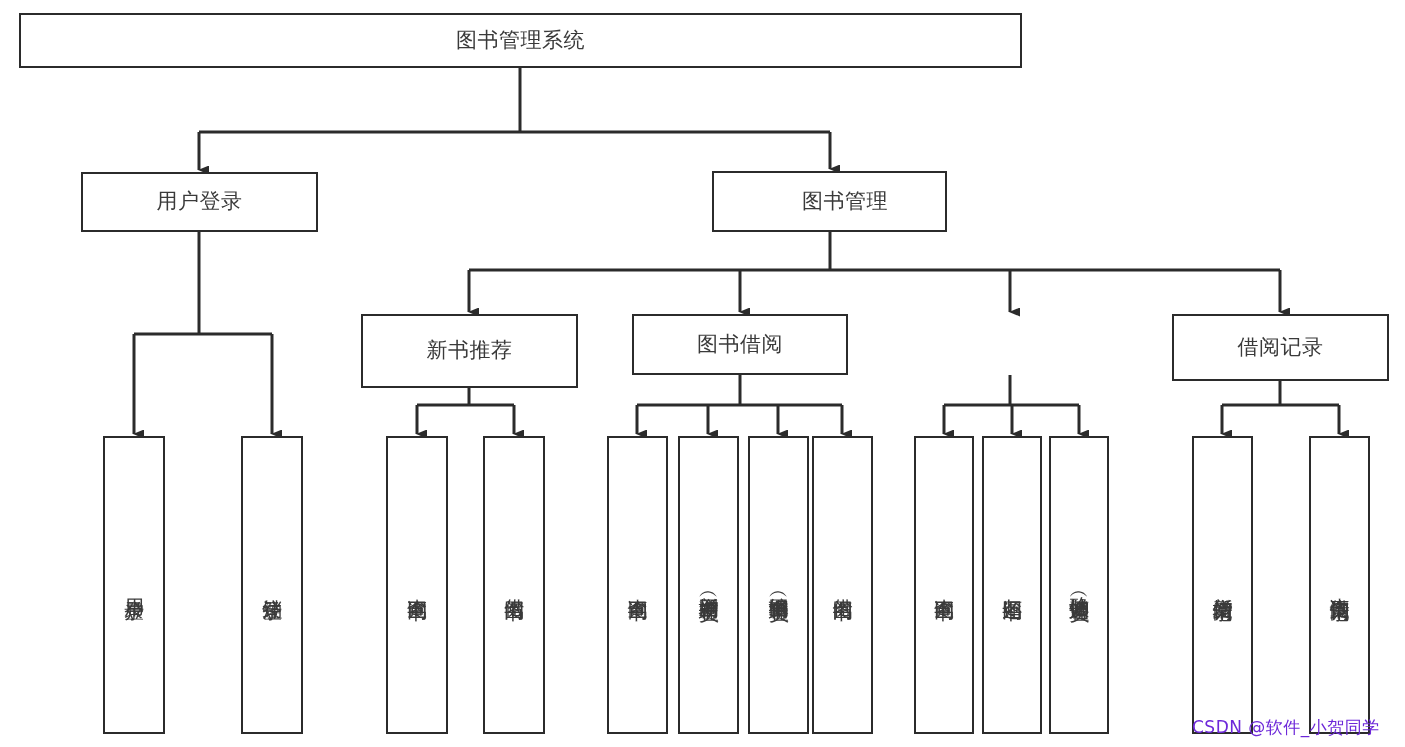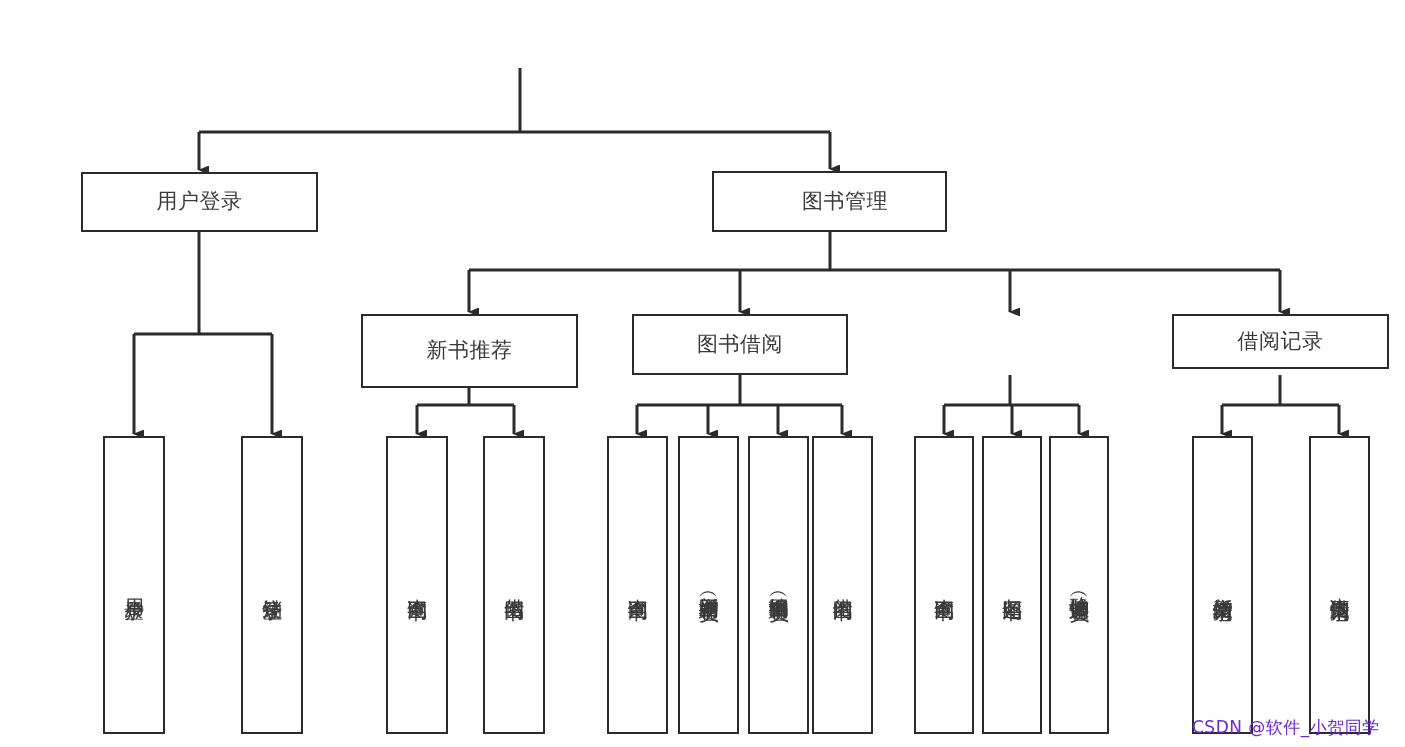--- a/index.html
+++ b/index.html
@@ -121,39 +121,42 @@
     </g>
 
     <g stroke="#2b2b2b" stroke-width="3" fill="none">
       <line x1="1280" y1="375" x2="1280" y2="405"></line>
       <line x1="1222" y1="405" x2="1339" y2="405"></line>
       <line x1="1222" y1="405" x2="1222" y2="434" marker-end="url(#arrowhead)"></line>
       <line x1="1339" y1="405" x2="1339" y2="434" marker-end="url(#arrowhead)"></line>
     </g>
   </svg>
 
+  <div class="node-box" style="left: 19px; top: 13px; width: 1003px; height: 55px; border-color: rgb(43, 43, 43);">
+    <span class="node-label-h" style="color: rgb(58, 58, 58);">图书管理系统</span>
+  </div>
 
   <div class="node-box" style="left: 81px; top: 172px; width: 237px; height: 60px; border-color: rgb(43, 43, 43);">
     <span class="node-label-h" style="color: rgb(58, 58, 58);">用户登录</span>
   </div>
 
   <div class="node-box" style="left: 712px; top: 171px; width: 235px; height: 61px; border-color: rgb(43, 43, 43);">
     <span class="node-label-h" style="color: rgb(58, 58, 58); margin-left: 31px;">图书管理</span>
   </div>
 
   <div class="node-box" style="left: 361px; top: 314px; width: 217px; height: 74px; border-color: rgb(43, 43, 43);">
     <span class="node-label-h" style="color: rgb(58, 58, 58);">新书推荐</span>
   </div>
 
   <div class="node-box" style="left: 632px; top: 314px; width: 216px; height: 61px; border-color: rgb(43, 43, 43);">
     <span class="node-label-h" style="color: rgb(58, 58, 58);">图书借阅</span>
   </div>
 
 
-  <div class="node-box" style="left: 1172px; top: 314px; width: 217px; height: 55px; border-color: rgb(43, 43, 43);">
+  <div class="node-box" style="left: 1172px; top: 314px; width: 217px; height: 67px; border-color: rgb(43, 43, 43);">
     <span class="node-label-h" style="color: rgb(58, 58, 58);">借阅记录</span>
   </div>
 
   <div class="node-box" style="left: 103px; top: 436px; width: 62px; height: 298px; border-color: rgb(43, 43, 43);">
     <span class="node-label-v" style="color: rgb(58, 58, 58);">用户登录</span>
   </div>
 
   <div class="node-box" style="left: 241px; top: 436px; width: 62px; height: 298px; border-color: rgb(43, 43, 43);">
     <span class="node-label-v" style="color: rgb(58, 58, 58);">注销登录</span>
   </div>

